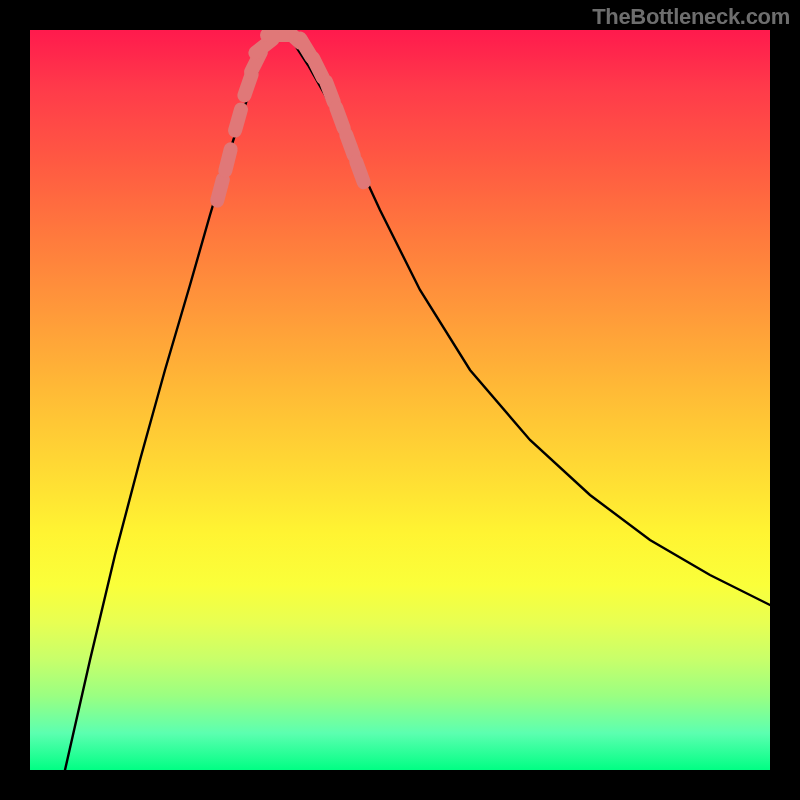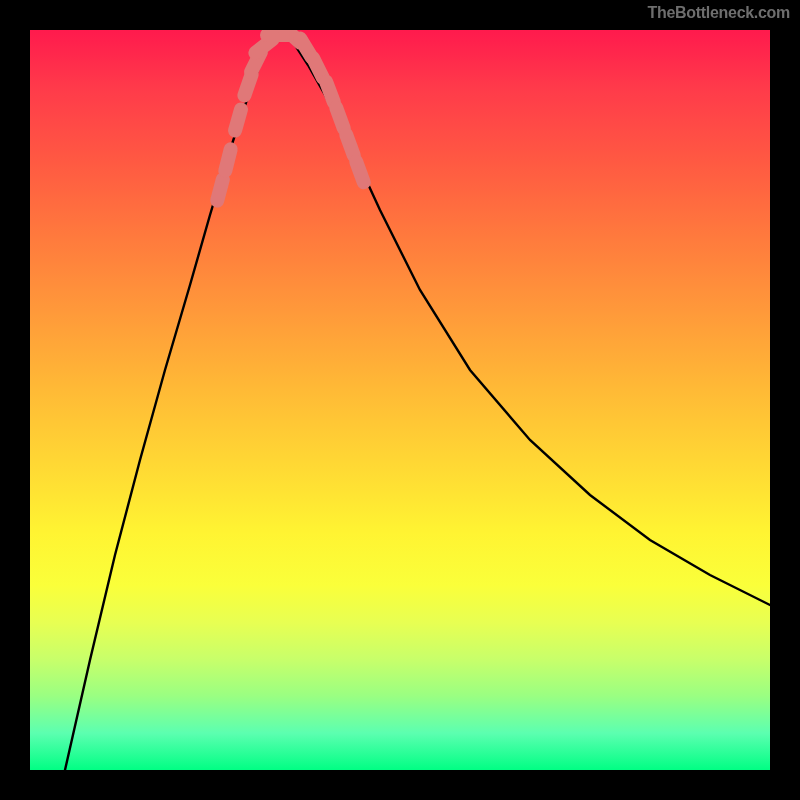--- a/index.html
+++ b/index.html
@@ -31,21 +31,21 @@
       #9aff82 90%,
       #5cffb0 95%,
       #01fe84 100%
     );
   }
   .watermark {
     position: absolute;
     top: 4px;
     right: 10px;
     font-family: Arial, Helvetica, sans-serif;
-    font-size: 16px;
+    font-size: 22px;
     font-weight: 600;
     color: #6e6e6e;
     letter-spacing: -0.3px;
   }
   svg.curve {
     position: absolute;
     left: 0;
     top: 0;
     width: 740px;
     height: 740px;

